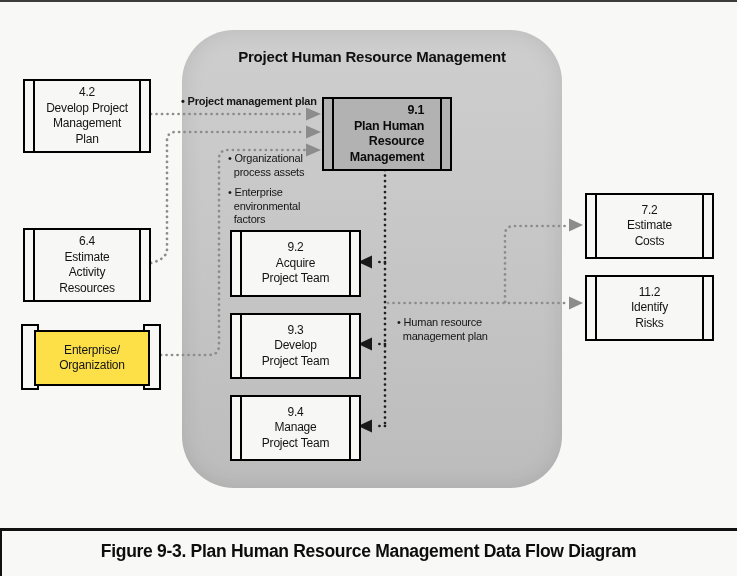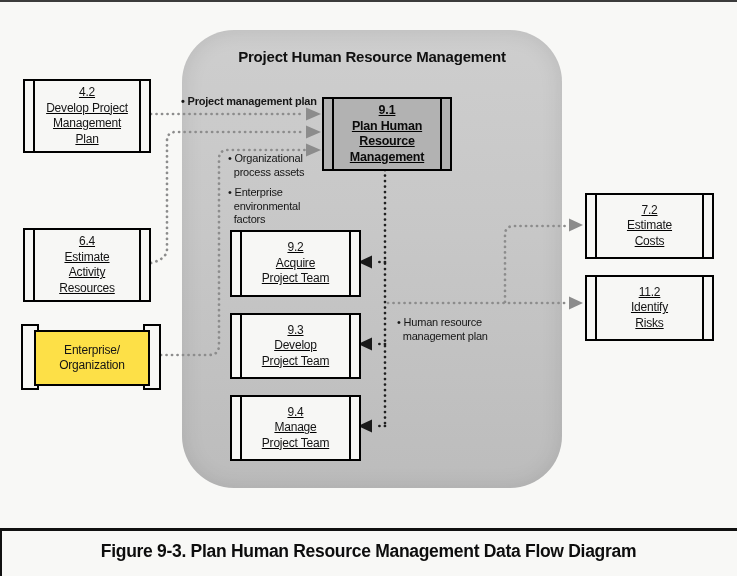--- a/index.html
+++ b/index.html
@@ -19,33 +19,33 @@
     box-shadow:inset 0 0 22px rgba(0,0,0,0.10);
   }
   .container-title{
     position:absolute;left:182px;top:48px;width:380px;
     text-align:center;font-size:15px;font-weight:700;color:#101010;
     letter-spacing:-0.2px;
   }
 
   .pbox{
     position:absolute;border:2px solid #000;background:#f7f7f5;
-    display:flex;align-items:center;justify-content:center;text-decoration:underline;
+    display:flex;align-items:center;justify-content:center;
   }
   .pbox::before,.pbox::after{
     content:"";position:absolute;top:0;bottom:0;width:2px;background:#000;
   }
   .pbox::before{left:8px;}
   .pbox::after{right:8px;}
   .pbox .txt{
     white-space:pre;text-align:center;font-size:12px;line-height:15.5px;
     color:#141414;letter-spacing:-0.2px;
   }
   .pbox.dark{background:#b2b2b2;}
-  .pbox.dark .txt{font-weight:700;font-size:12.5px;color:#0b0b0b;}
+  .pbox.dark .txt{font-weight:700;font-size:12.5px;color:#0b0b0b;text-align:right;}
 
   .b42 {left:23px; top:79px;  width:124px;height:70px;}
   .b64 {left:23px; top:228px; width:124px;height:70px;}
   .b91 {left:322px;top:97px;  width:126px;height:70px;}
   .b92 {left:230px;top:230px; width:127px;height:63px;}
   .b93 {left:230px;top:313px; width:127px;height:62px;}
   .b94 {left:230px;top:395px; width:127px;height:62px;}
   .b72 {left:585px;top:193px; width:125px;height:62px;}
   .b112{left:585px;top:275px; width:125px;height:62px;}
 

